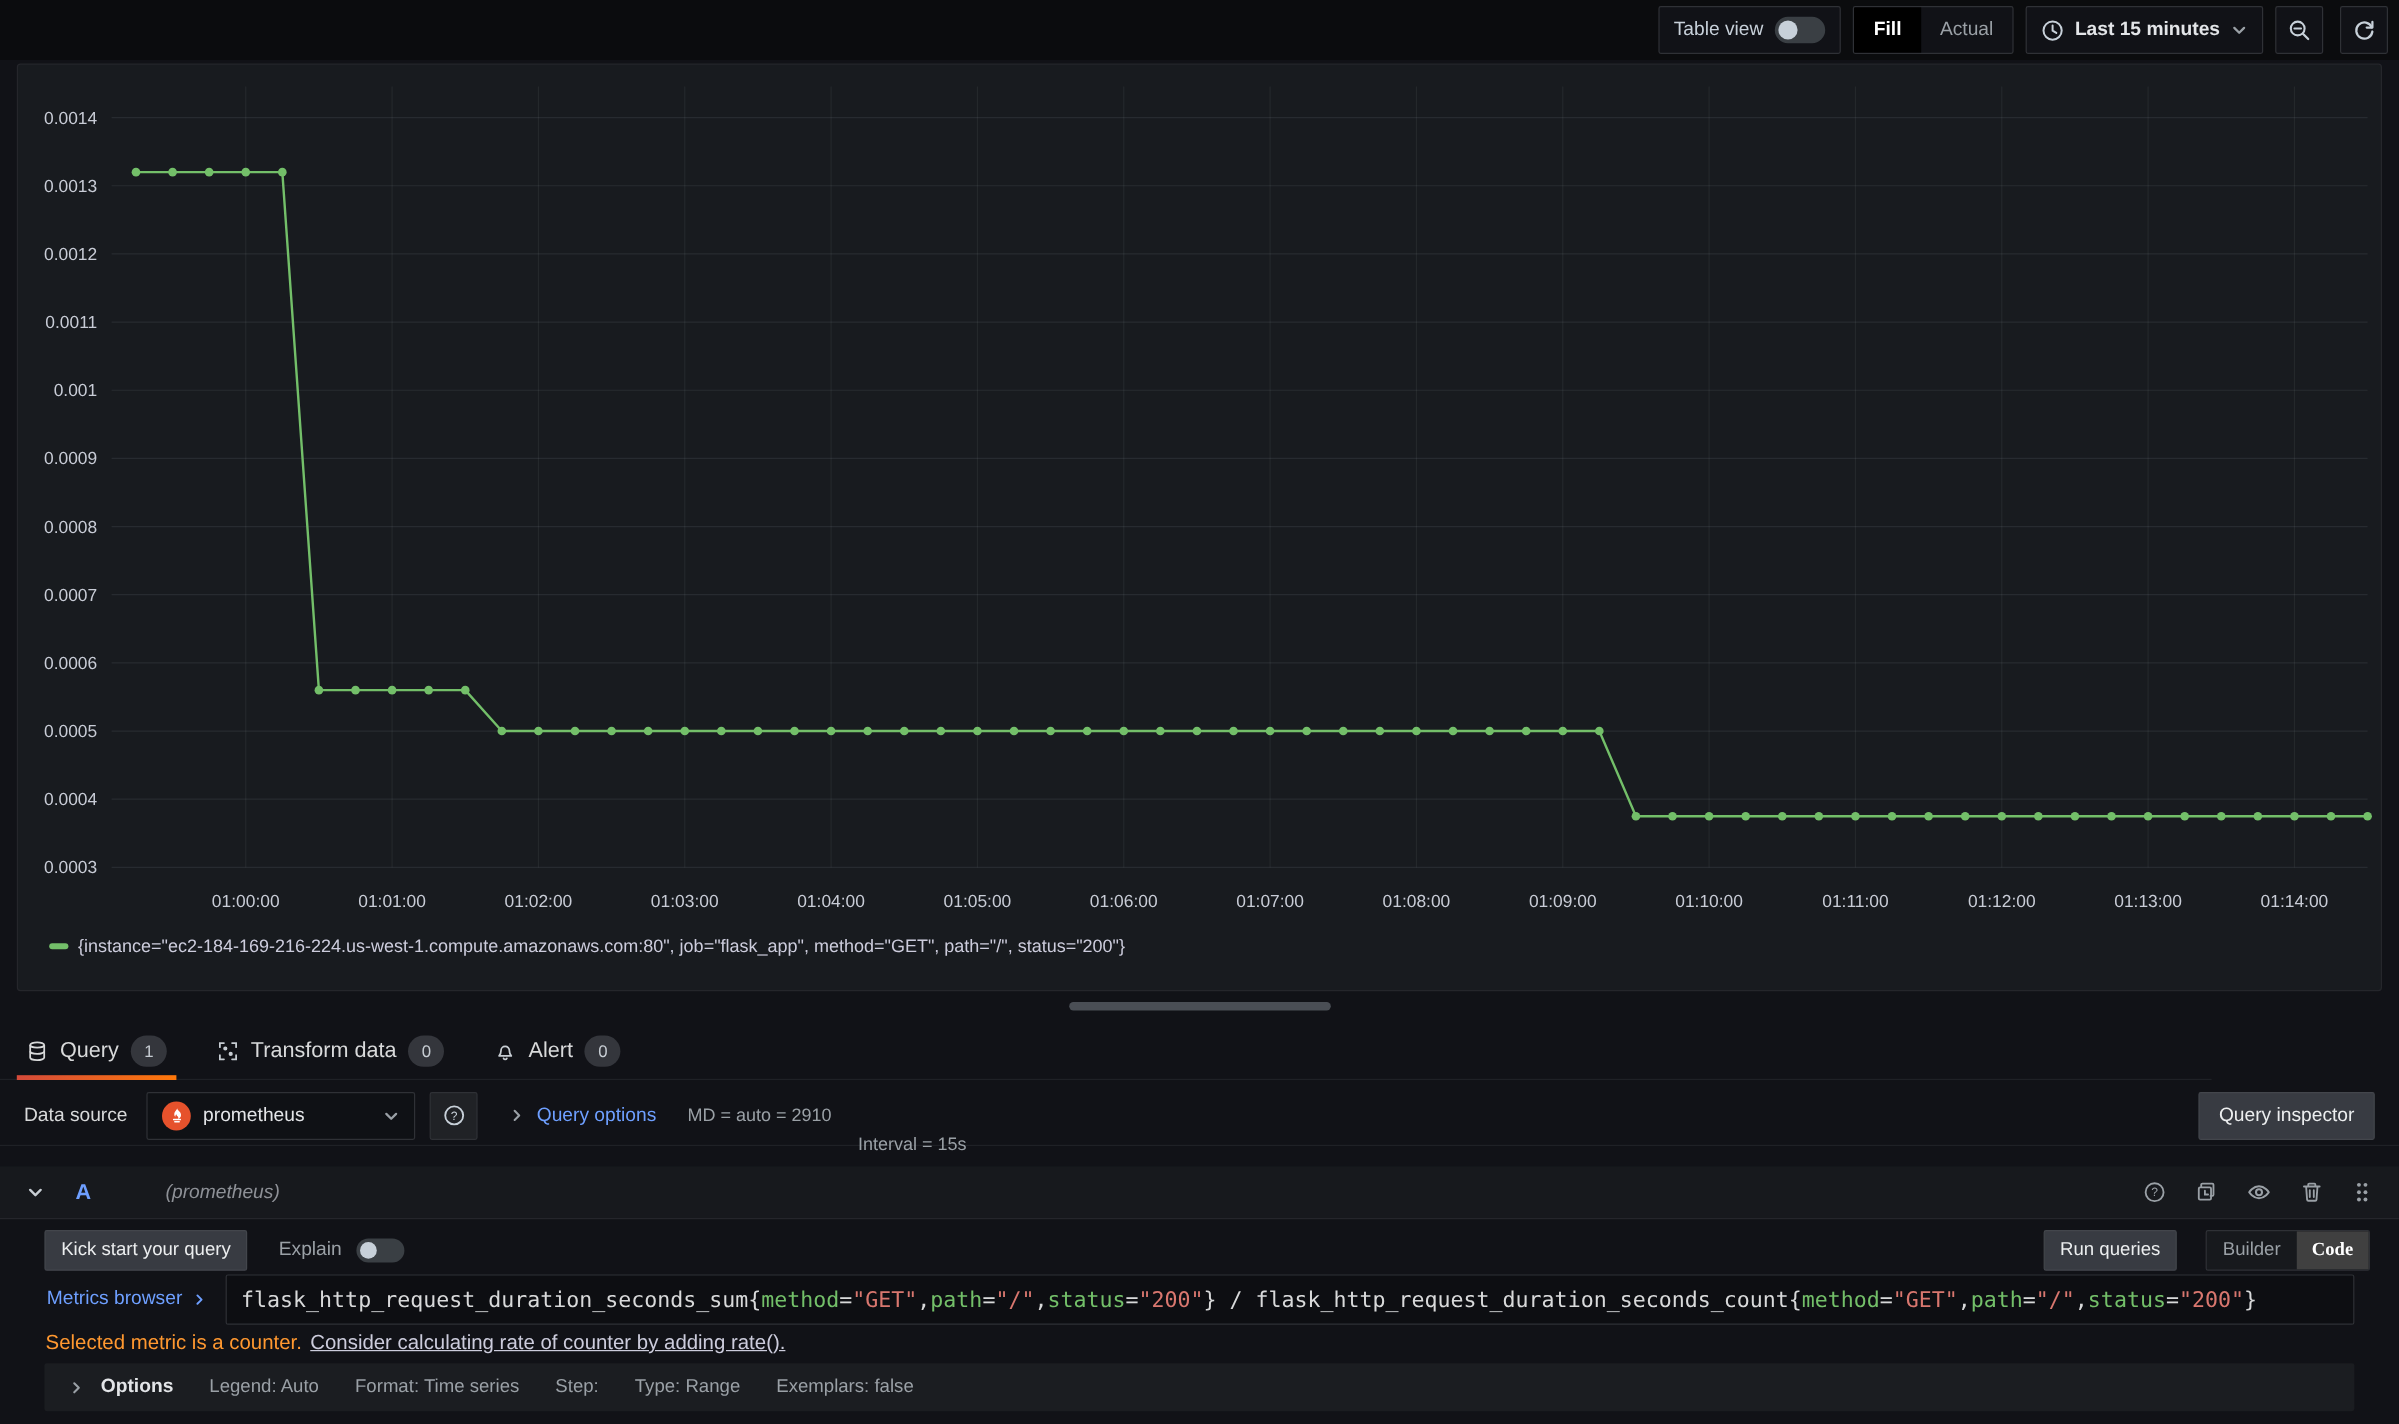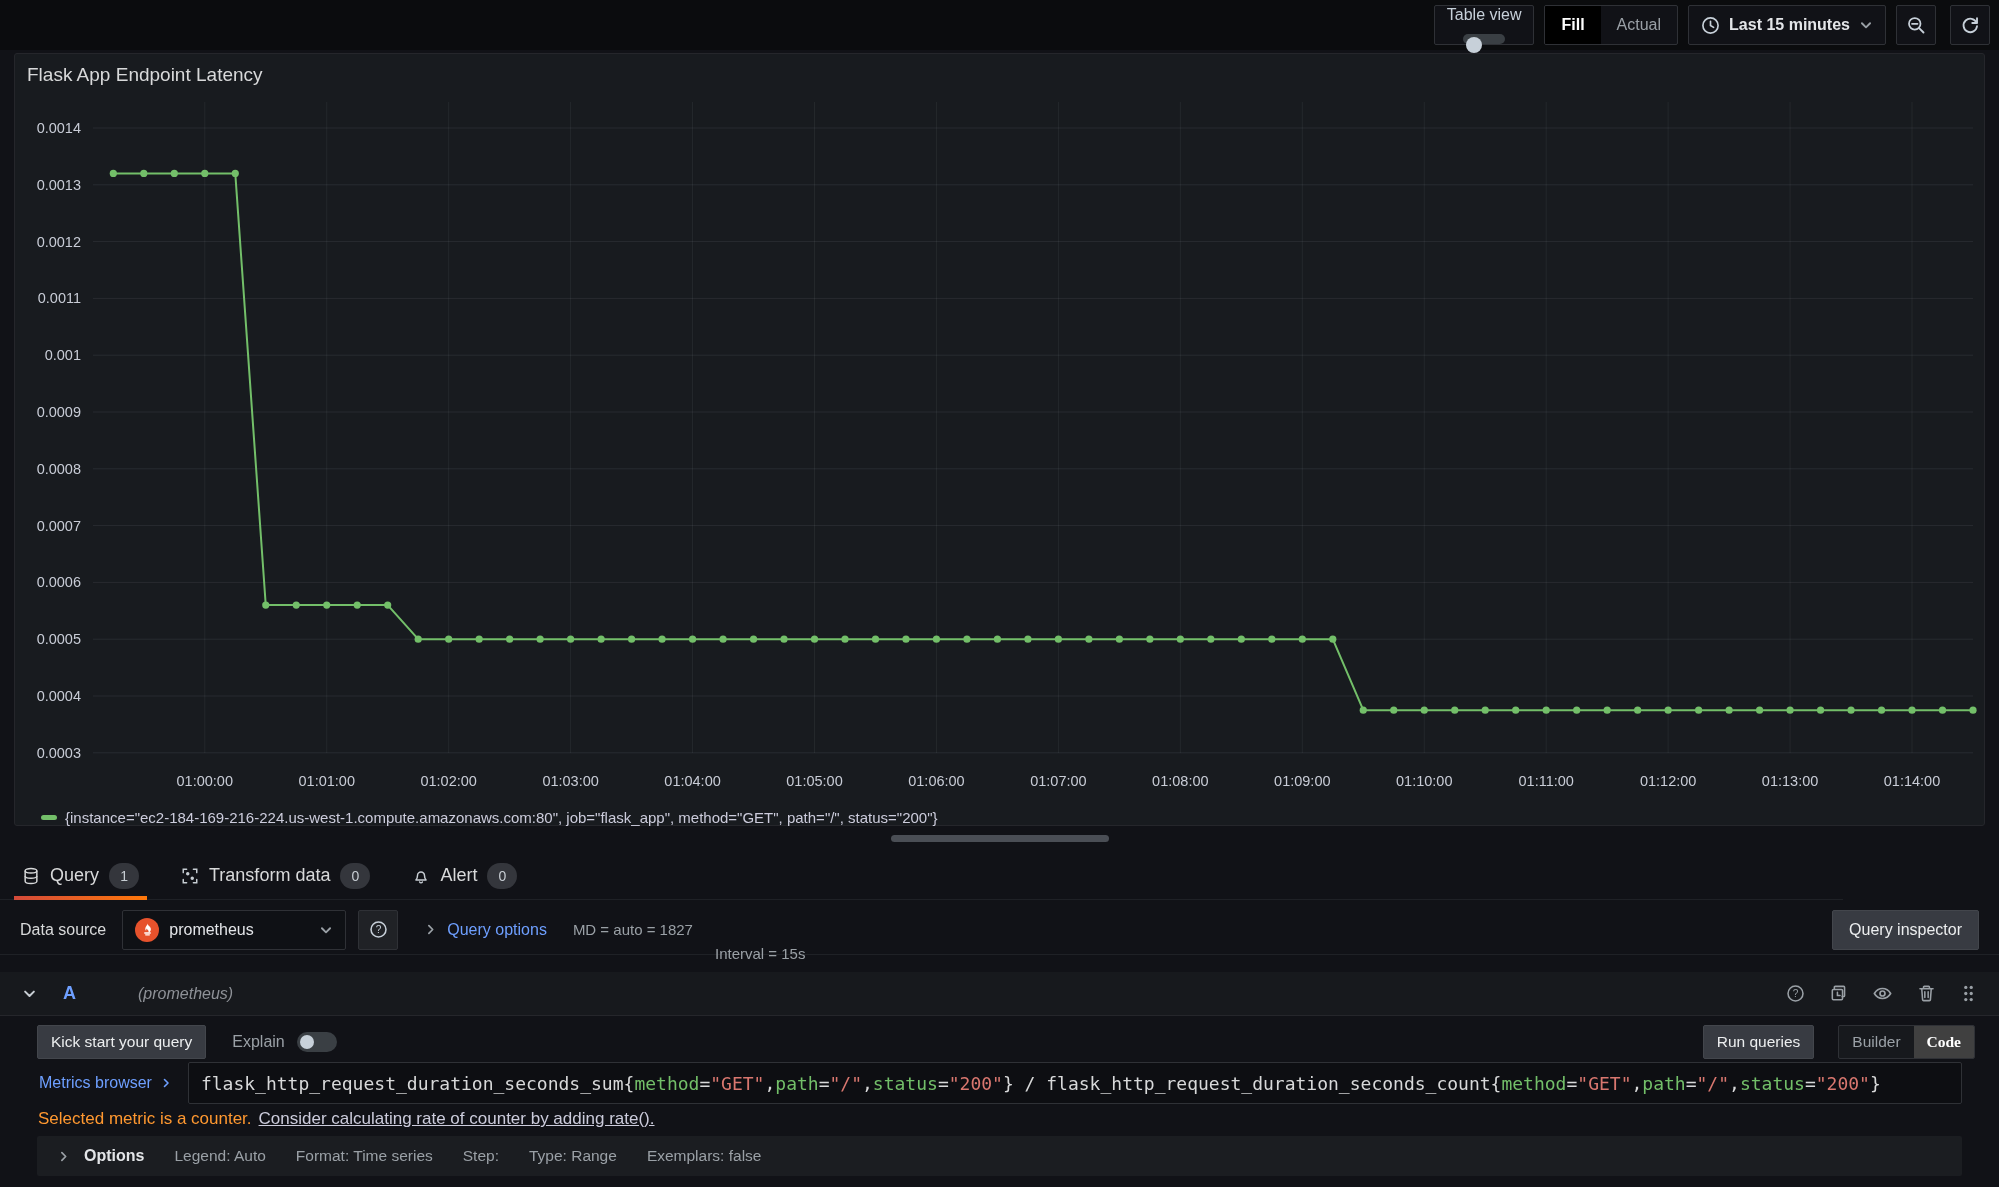--- a/index.html
+++ b/index.html
@@ -3,21 +3,21 @@
 <meta charset="utf-8">
 <style>
   * { margin:0; padding:0; box-sizing:border-box; }
   html,body { width:1999px; height:1187px; background:#111217; overflow:hidden;
               font-family:"Liberation Sans", sans-serif; color:#d8d9da; }
 
   
   .topbar { position:absolute; top:0; left:0; width:1999px; height:50px; background:#0b0c0e;
             display:flex; align-items:center; justify-content:flex-end; gap:10px; padding-right:9px; }
   .tb-group { display:flex; align-items:center; height:40px; border:1px solid #2f3136; border-radius:2px;
-              padding:0 12px; gap:10px; color:#c7d0d9; font-size:16px; background:#111217;flex-direction:column; }
+              padding:0 12px; gap:10px; color:#c7d0d9; font-size:16px; background:#111217; }
   .seg-group { display:flex; align-items:stretch; height:40px; border:1px solid #2f3136; border-radius:2px; overflow:hidden; background:#111217; }
   .seg { display:flex; align-items:center; padding:0 16px; font-size:16px; color:#9aa0a6; cursor:pointer; }
   .seg.sel { background:#000000; color:#ffffff; font-weight:600; }
   .toggle { width:42px; height:22px; border-radius:11px; background:#3a3f44; position:relative; cursor:pointer; }
   .toggle .knob { position:absolute; left:3px; top:3px; width:16px; height:16px; border-radius:50%; background:#c7d0d9; }
   .iconbtn { width:40px; height:40px; border:1px solid #2f3136; border-radius:2px; background:#111217;
              display:flex; align-items:center; justify-content:center; cursor:pointer; }
   .timepick { display:flex; align-items:center; gap:9px; height:40px; border:1px solid #2f3136; border-radius:2px;
               background:#111217; padding:0 12px; cursor:pointer; }
   .timepick .label { font-size:16px; font-weight:600; color:#e3e5e8; }
@@ -131,21 +131,20 @@
   </div>
   <div class="iconbtn" style="margin-left:4px;">
     <svg class="ic" width="20" height="20" viewBox="0 0 16 16">
         <path d="M13.2 6.2A5.4 5.4 0 1 0 13.6 9" fill="none" stroke="#c7d0d9" stroke-width="1.5" stroke-linecap="round"></path>
         <path d="M13.6 2.6v3.8H9.8" fill="none" stroke="#c7d0d9" stroke-width="1.5" stroke-linecap="round" stroke-linejoin="round"></path>
       </svg>
   </div>
 </div>
 
 <div class="panel">
-  <div class="panel-title">Flask App Endpoint Latency</div>
   <svg id="chart" width="1971" height="718">
       <line x1="78" y1="44" x2="1958" y2="44" stroke="rgba(201,209,217,0.09)" stroke-width="1"></line>
       <text x="66" y="49" text-anchor="end" font-size="14.5" fill="#c8ccd6" font-family="Liberation Sans, sans-serif">0.0014</text>
       <line x1="78" y1="100.8" x2="1958" y2="100.8" stroke="rgba(201,209,217,0.09)" stroke-width="1"></line>
       <text x="66" y="105.8" text-anchor="end" font-size="14.5" fill="#c8ccd6" font-family="Liberation Sans, sans-serif">0.0013</text>
       <line x1="78" y1="157.6" x2="1958" y2="157.6" stroke="rgba(201,209,217,0.09)" stroke-width="1"></line>
       <text x="66" y="162.6" text-anchor="end" font-size="14.5" fill="#c8ccd6" font-family="Liberation Sans, sans-serif">0.0012</text>
       <line x1="78" y1="214.39999999999998" x2="1958" y2="214.39999999999998" stroke="rgba(201,209,217,0.09)" stroke-width="1"></line>
       <text x="66" y="219.39999999999998" text-anchor="end" font-size="14.5" fill="#c8ccd6" font-family="Liberation Sans, sans-serif">0.0011</text>
       <line x1="78" y1="271.2" x2="1958" y2="271.2" stroke="rgba(201,209,217,0.09)" stroke-width="1"></line>
@@ -321,21 +320,21 @@
         <circle cx="8" cy="8" r="6.3" fill="none" stroke="#c7d0d9" stroke-width="1.3"></circle>
         <text x="8" y="11" text-anchor="middle" font-size="8.5" fill="#c7d0d9" font-family="Liberation Sans, sans-serif">?</text>
       </svg>
   </div>
   <div class="qopts">
     <svg class="ic" width="13" height="13" viewBox="0 0 12 12">
         <path d="M4.5 2.5L8 6l-3.5 3.5" fill="none" stroke="#9aa0a6" stroke-width="1.6" stroke-linecap="round" stroke-linejoin="round"></path>
       </svg>
     <span class="txt">Query options</span>
   </div>
-  <span class="muted" style="margin-left:14px;">MD = auto = 1827</span>
+  <span class="muted" style="margin-left:14px;">MD = auto = 2910</span>
   <span class="muted" style="margin-left:10px;margin-top:48px;">Interval = 15s</span>
   <div class="btn" style="margin-left:auto;">Query inspector</div>
 </div>
 
 <div class="qheader">
   <svg class="ic" width="15" height="15" viewBox="0 0 12 12">
       <path d="M2.5 4.5L6 8l3.5-3.5" fill="none" stroke="#c7cdd3" stroke-width="1.6" stroke-linecap="round" stroke-linejoin="round"></path>
     </svg>
   <span class="refid">A</span>
   <span class="dshint">(prometheus)</span>

